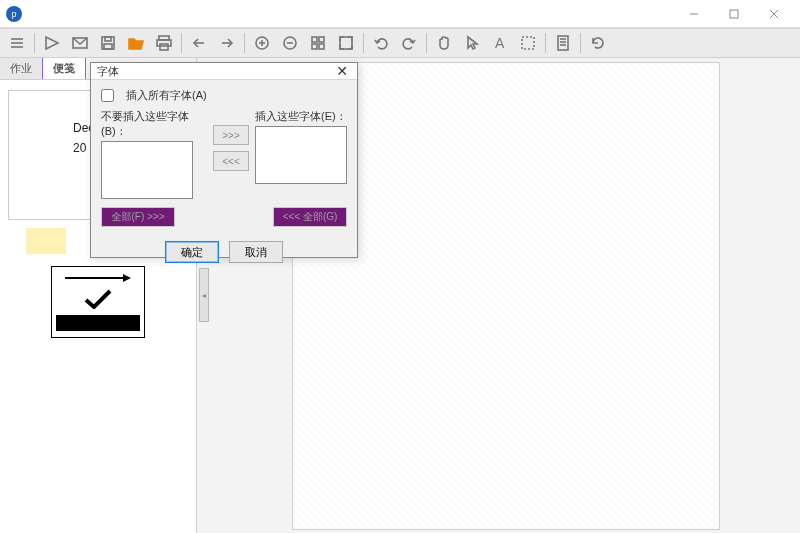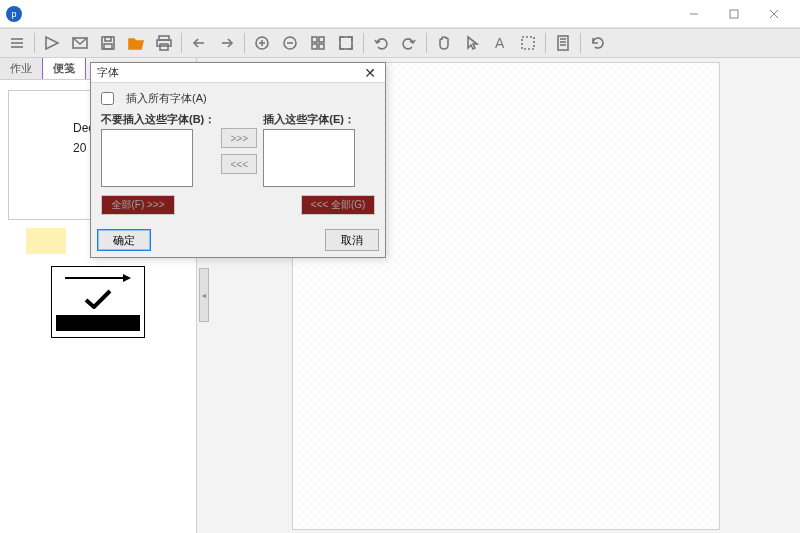--- a/index.html
+++ b/index.html
@@ -37,36 +37,36 @@
 
 
 .drag-col { width: 14px; background: #f3f3f3; display: flex; flex-direction: column; }
 .drag-handle { margin-top: 210px; width: 10px; height: 54px; background: #e0e0e0; border: 1px solid #b8b8b8; align-self: center; display: flex; align-items: center; justify-content: center; color: #888; font-size: 8px; }
 
 
 .preview-col { flex: 1; display: flex; justify-content: center; padding: 4px 0 0 0; background: #f3f3f3; overflow: hidden; }
 .page { width: 428px; height: 468px; background: repeating-conic-gradient(#fff 0% 25%, #fafafa 0% 50%) 0 0/8px 8px; border: 1px solid #d0d0d0; }
 
 
-.overlay { position: absolute; top: 62px; left: 90px; width: 296px; height: 196px; background: #f0f0f0; border: 1px solid #888; box-shadow: 2px 2px 8px rgba(0,0,0,0.15); display: flex; flex-direction: column; font-size: 11px; color: #333; }
+.overlay { position: absolute; top: 62px; left: 90px; width: 268px; height: 196px; background: #f0f0f0; border: 1px solid #888; box-shadow: 2px 2px 8px rgba(0,0,0,0.15); display: flex; flex-direction: column; font-size: 11px; color: #333; }
 .dlg-title { height: 22px; display: flex; align-items: center; padding: 0 6px; background: #fff; border-bottom: 1px solid #d8d8d8; }
 .dlg-title .spacer { flex: 1; }
 .dlg-close { width: 18px; text-align: center; cursor: pointer; font-size: 14px; color: #333; }
 .dlg-body { padding: 8px 10px; flex: 1; display: flex; flex-direction: column; gap: 6px; }
 .chk-row { display: flex; align-items: center; gap: 12px; }
 .chk-row input { width: 13px; height: 13px; }
 .lists-row { display: flex; align-items: flex-start; gap: 6px; }
 .list-col { display: flex; flex-direction: column; gap: 2px; }
-.list-label { font-size: 11px; color: #333; font-weight: bold; }
+.list-label { font-size: 11px; color: #333; }
 .list-box { width: 92px; height: 58px; background: #fff; border: 1px solid #888; }
 .mid-btns { display: flex; flex-direction: column; gap: 6px; margin-top: 16px; }
 .small-btn { width: 36px; height: 20px; font-size: 10px; background: #e8e8e8; border: 1px solid #b0b0b0; color: #888; cursor: pointer; }
 .all-row { display: flex; justify-content: space-between; margin-top: 2px; }
-.all-btn { width: 74px; height: 20px; font-size: 10px; background: #7f1d1d; border: 1px solid #c8c8c8; color: #a0a0a0; cursor: pointer; }
-.dlg-footer { display: flex; justify-content: space-between; gap: 10px; padding: 6px; }
+.all-btn { width: 74px; height: 20px; font-size: 10px; background: #701a75; border: 1px solid #c8c8c8; color: #a0a0a0; cursor: pointer; }
+.dlg-footer { display: flex; justify-content: center; gap: 10px; padding: 6px; }
 .dlg-btn { width: 54px; height: 22px; font-size: 11px; background: #e8e8e8; border: 1px solid #a8a8a8; cursor: pointer; }
 .dlg-btn.primary { border: 1px solid #2080e8; box-shadow: inset 0 0 0 1px #8cc0f0; }
 </style>
 </head>
 <body>
 
 <div class="titlebar">
   <span class="app-icon">p</span>
   <span class="spacer"></span>
   <div class="winbtn">

